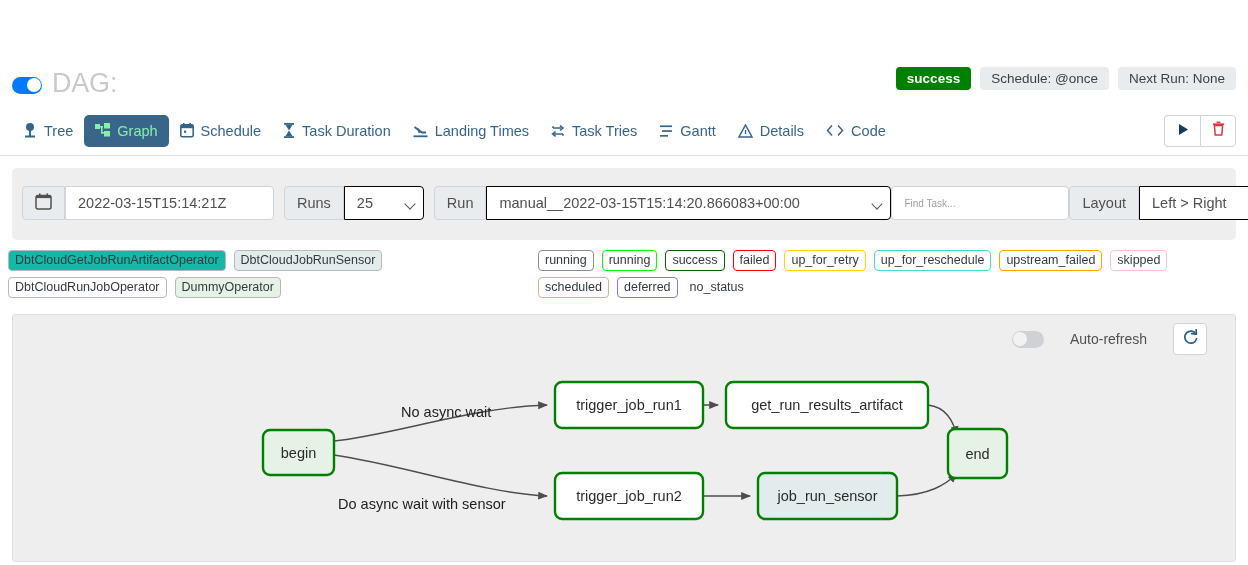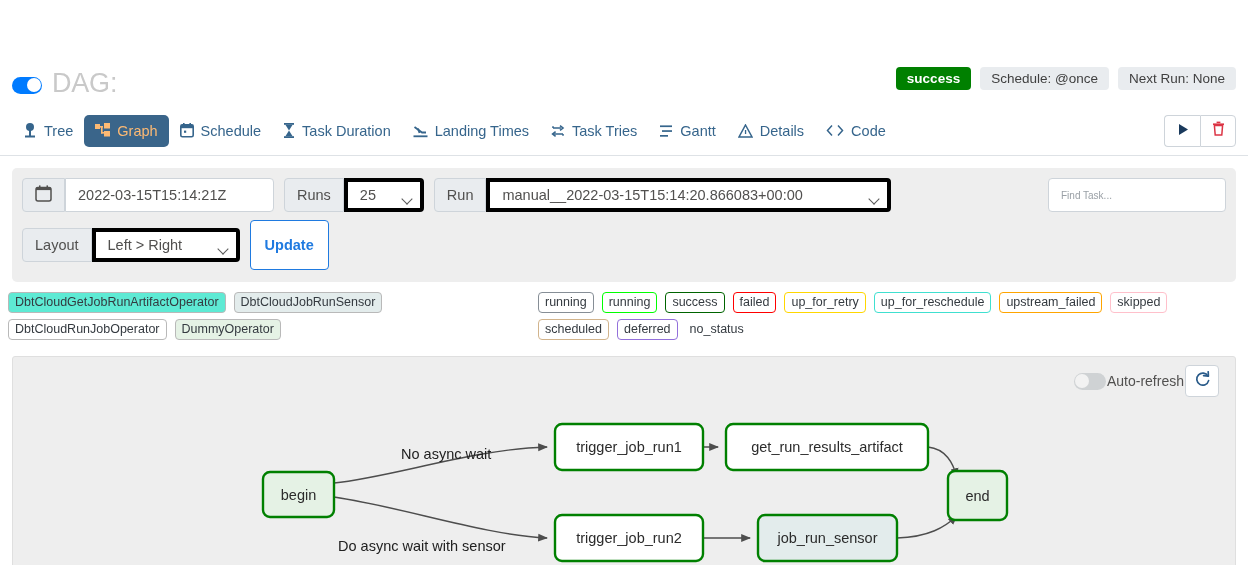--- a/index.html
+++ b/index.html
@@ -51,55 +51,55 @@
     padding:0 12px; height:50px;
     border-bottom:1px solid #dee2e6;
     position:relative;
   }
   .tab {
     display:flex; align-items:center; gap:7px;
     padding:8px 11px; border-radius:5px;
     color:#36658c; font-size:14.5px; cursor:pointer;
     white-space:nowrap;
   }
-  .tab.active { background:#3a658a; color:#fdba74; }
+  .tab.active { background:#3a658a; color:#86efac; }
   .tab svg { display:block; }
   .tabs-actions {
     margin-left:auto; display:flex;
   }
   .act-btn {
     width:36px; height:32px; border:1px solid #ced4da;
     display:flex; align-items:center; justify-content:center;
     background:#fff; cursor:pointer;
   }
   .act-btn.left { border-radius:4px 0 0 4px; border-right:none; }
   .act-btn.right { border-radius:0 4px 4px 0; }
 
   
   .toolbar {
     background:#eeeeee; margin:12px 12px 0 12px;
     padding:10px 10px 12px 10px; border-radius:5px;
-    display:flex; flex-direction:column; gap:8px;
+    display:flex; gap:0;
   }
   .toolbar-row { display:flex; align-items:center; }
   .grp { display:flex; align-items:center; }
   .addon {
     background:#e9ecef; border:1px solid #ced4da;
     font-size:14.5px; color:#51504f; padding:6px 12px;
     display:flex; align-items:center; height:34px;
   }
   .addon.first { border-radius:4px 0 0 4px; }
   .fld {
     border:1px solid #ced4da; background:#fff;
     font-size:14.5px; color:#51504f; padding:6px 12px;
     height:34px; display:flex; align-items:center;
   }
   .fld.rounded-r { border-radius:0 4px 4px 0; }
   .sel {
-    border:4px solid #000000; background:#fff;
+    border:1px solid #000000; background:#fff;
     font-size:14.5px; color:#51504f;
     padding:6px 26px 6px 12px; height:34px;
     display:flex; align-items:center; position:relative;
     border-radius:0 4px 4px 0;
   }
   .sel::after {
     content:""; position:absolute; right:9px; top:13px;
     width:7px; height:7px; border-right:1.6px solid #5a5a5a;
     border-bottom:1.6px solid #5a5a5a; transform:rotate(45deg);
   }
@@ -136,22 +136,22 @@
   .graph-wrap {
     margin:8px 12px 0 12px;
     background:#eeeeee;
     border:1px solid #dfdfdf;
     border-radius:3px;
     height:248px;
     position:relative;
     overflow:hidden;
   }
   .refresh-row {
-    position:absolute; right:16px; top:8px;
-    display:flex; align-items:center; gap:1px;
+    position:absolute; right:28px; top:8px;
+    display:flex; align-items:center; gap:26px;
   }
   .switch {
     width:32px; height:17px; border-radius:9px; background:#cfd2d4;
     position:relative; cursor:pointer;
   }
   .switch::after {
     content:""; position:absolute; left:1.5px; top:1.5px;
     width:14px; height:14px; border-radius:50%; background:#f2f2f2;
   }
   .refresh-label { font-size:14px; color:#51504f; }
@@ -343,21 +343,21 @@
       <div class="addon first">Layout</div>
       <div class="sel" style="width:148px">Left &gt; Right</div>
     </div>
     <div class="gap"></div>
     <div class="btn-outline">Update</div>
   </div>
 </div>
 
 <div class="legend">
   <div class="legend-col legend-ops">
-    <span class="chip" style="background:#5eead4">DbtCloudGetJobRunArtifactOperator</span>
+    <span class="chip" style="background:#14b8a6">DbtCloudGetJobRunArtifactOperator</span>
     <span class="chip" style="background:#e3ecec">DbtCloudJobRunSensor</span>
     <span class="chip" style="background:#ffffff">DbtCloudRunJobOperator</span>
     <span class="chip" style="background:#e5f2e5">DummyOperator</span>
   </div>
   <div class="legend-col legend-status">
     <span class="chip" style="border-color:#868e96">running</span>
     <span class="chip" style="border-color:#00ff00">running</span>
     <span class="chip" style="border-color:#006400">success</span>
     <span class="chip" style="border-color:#ff0000">failed</span>
     <span class="chip" style="border-color:#ffd700">up_for_retry</span>

